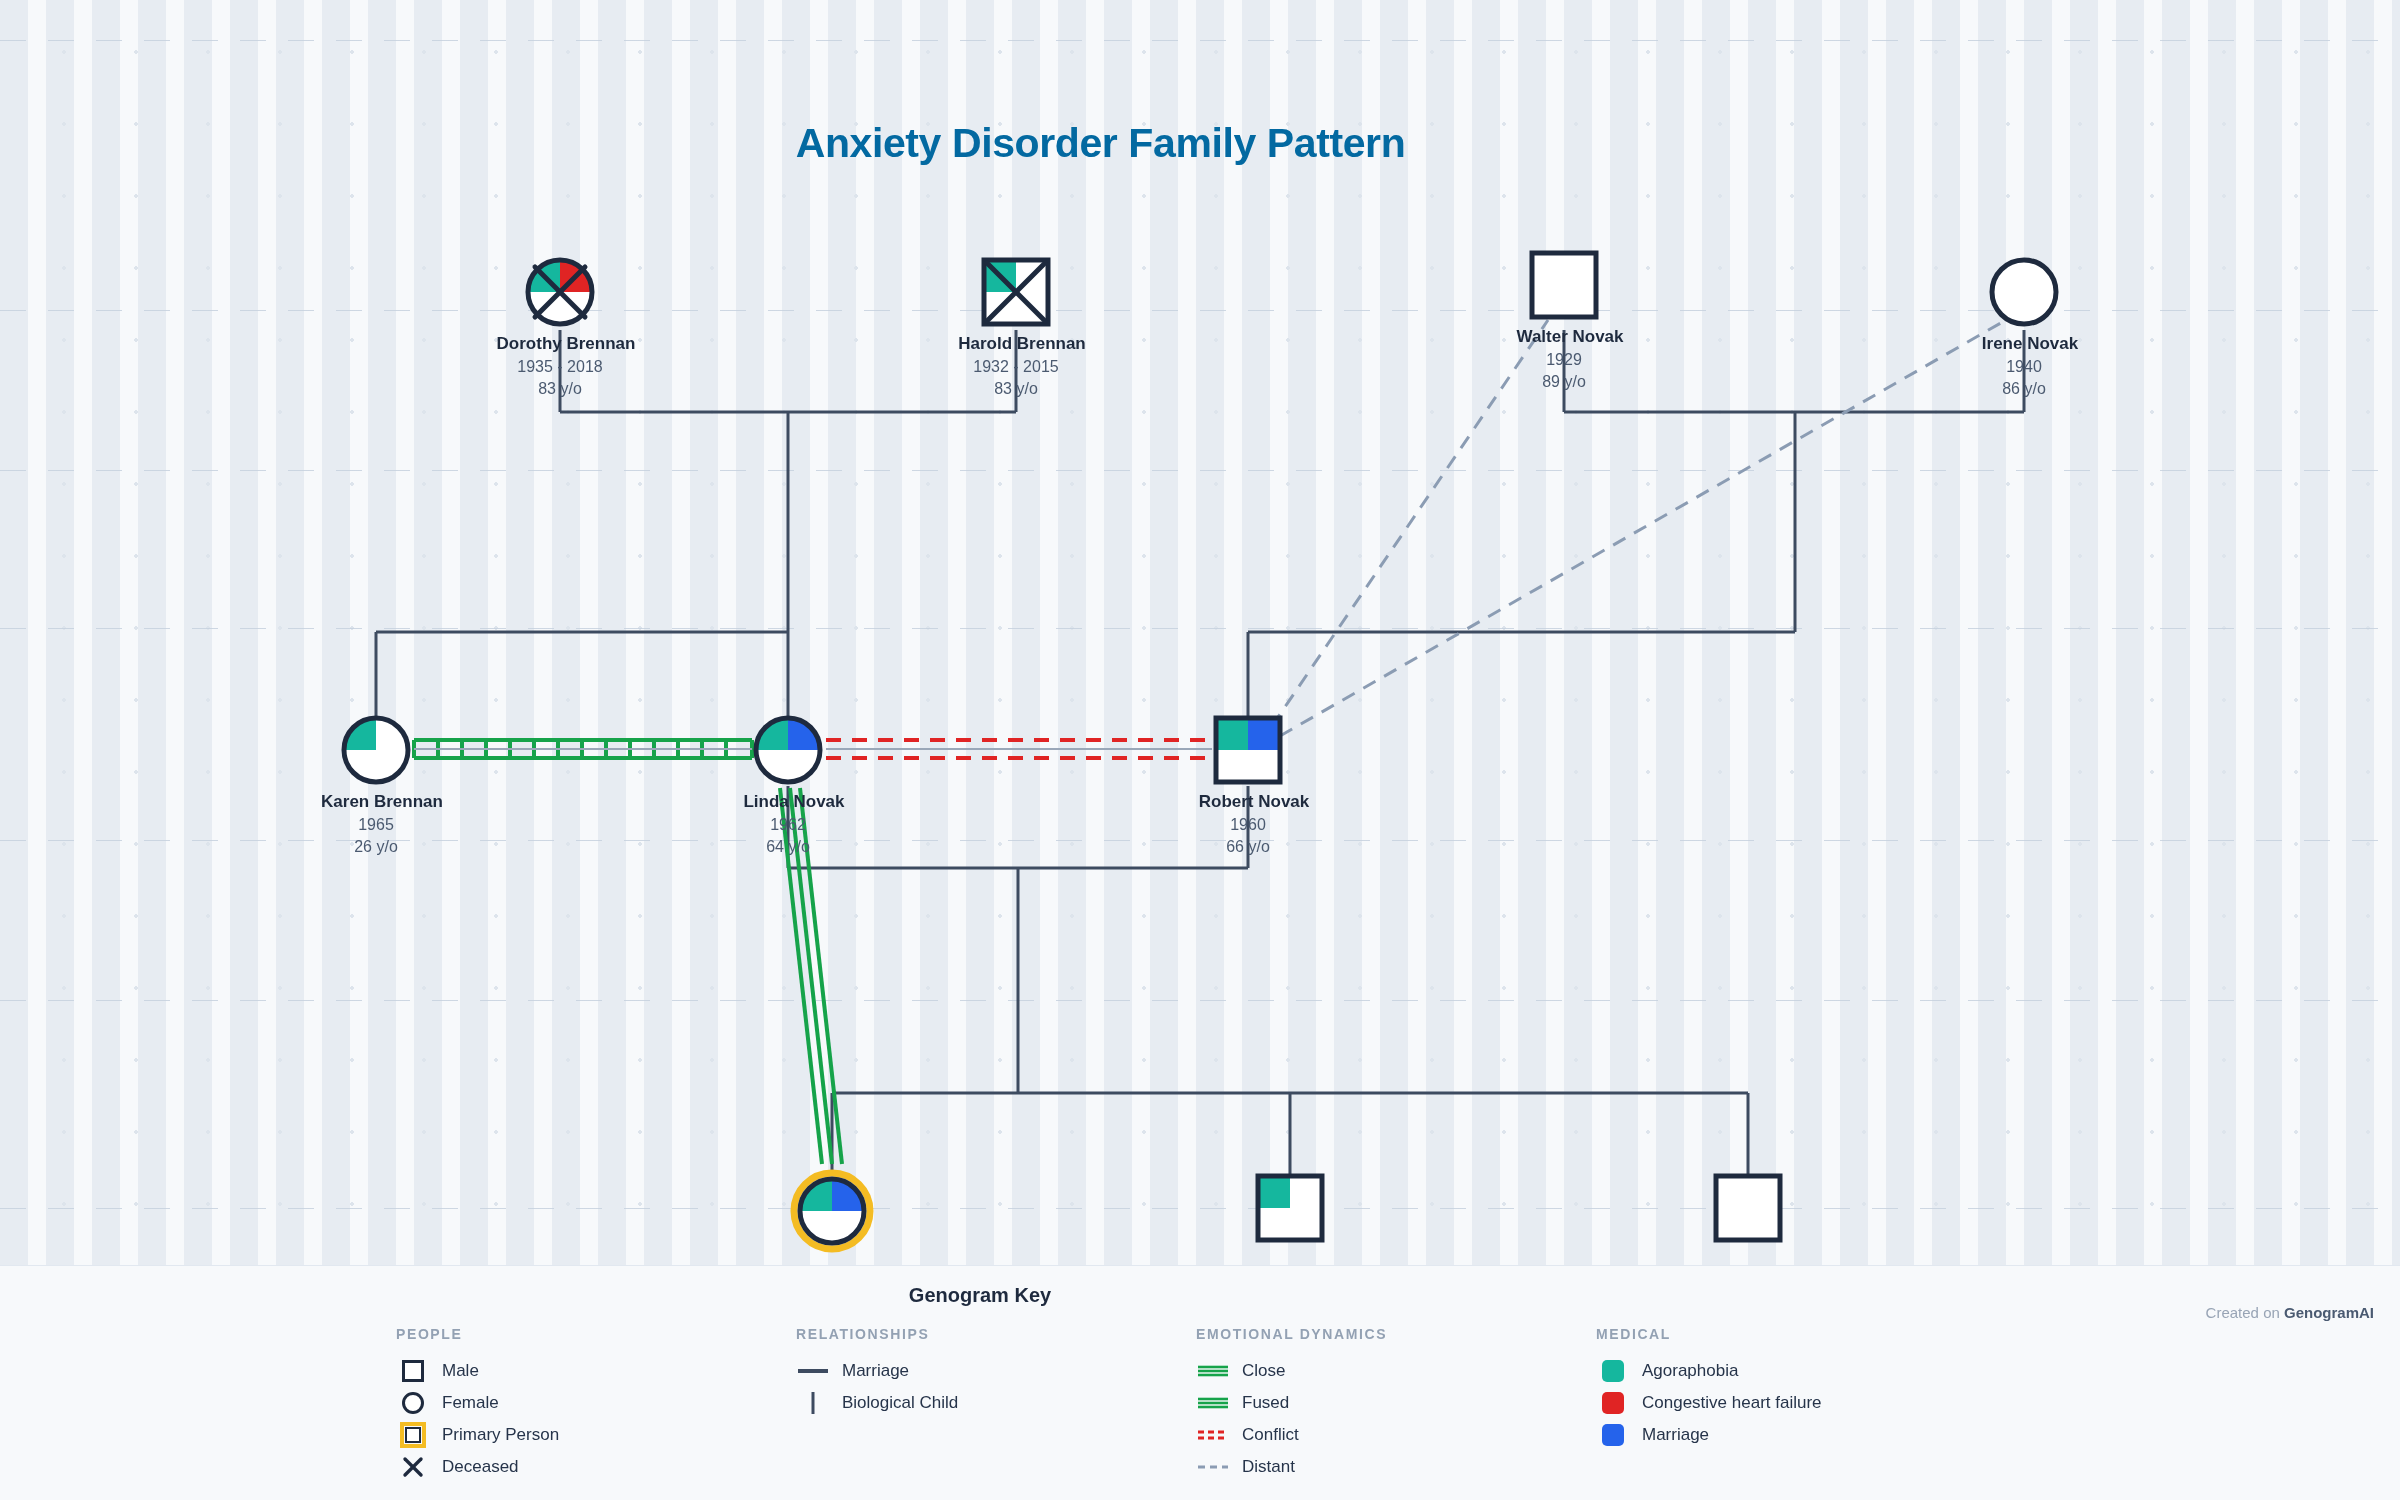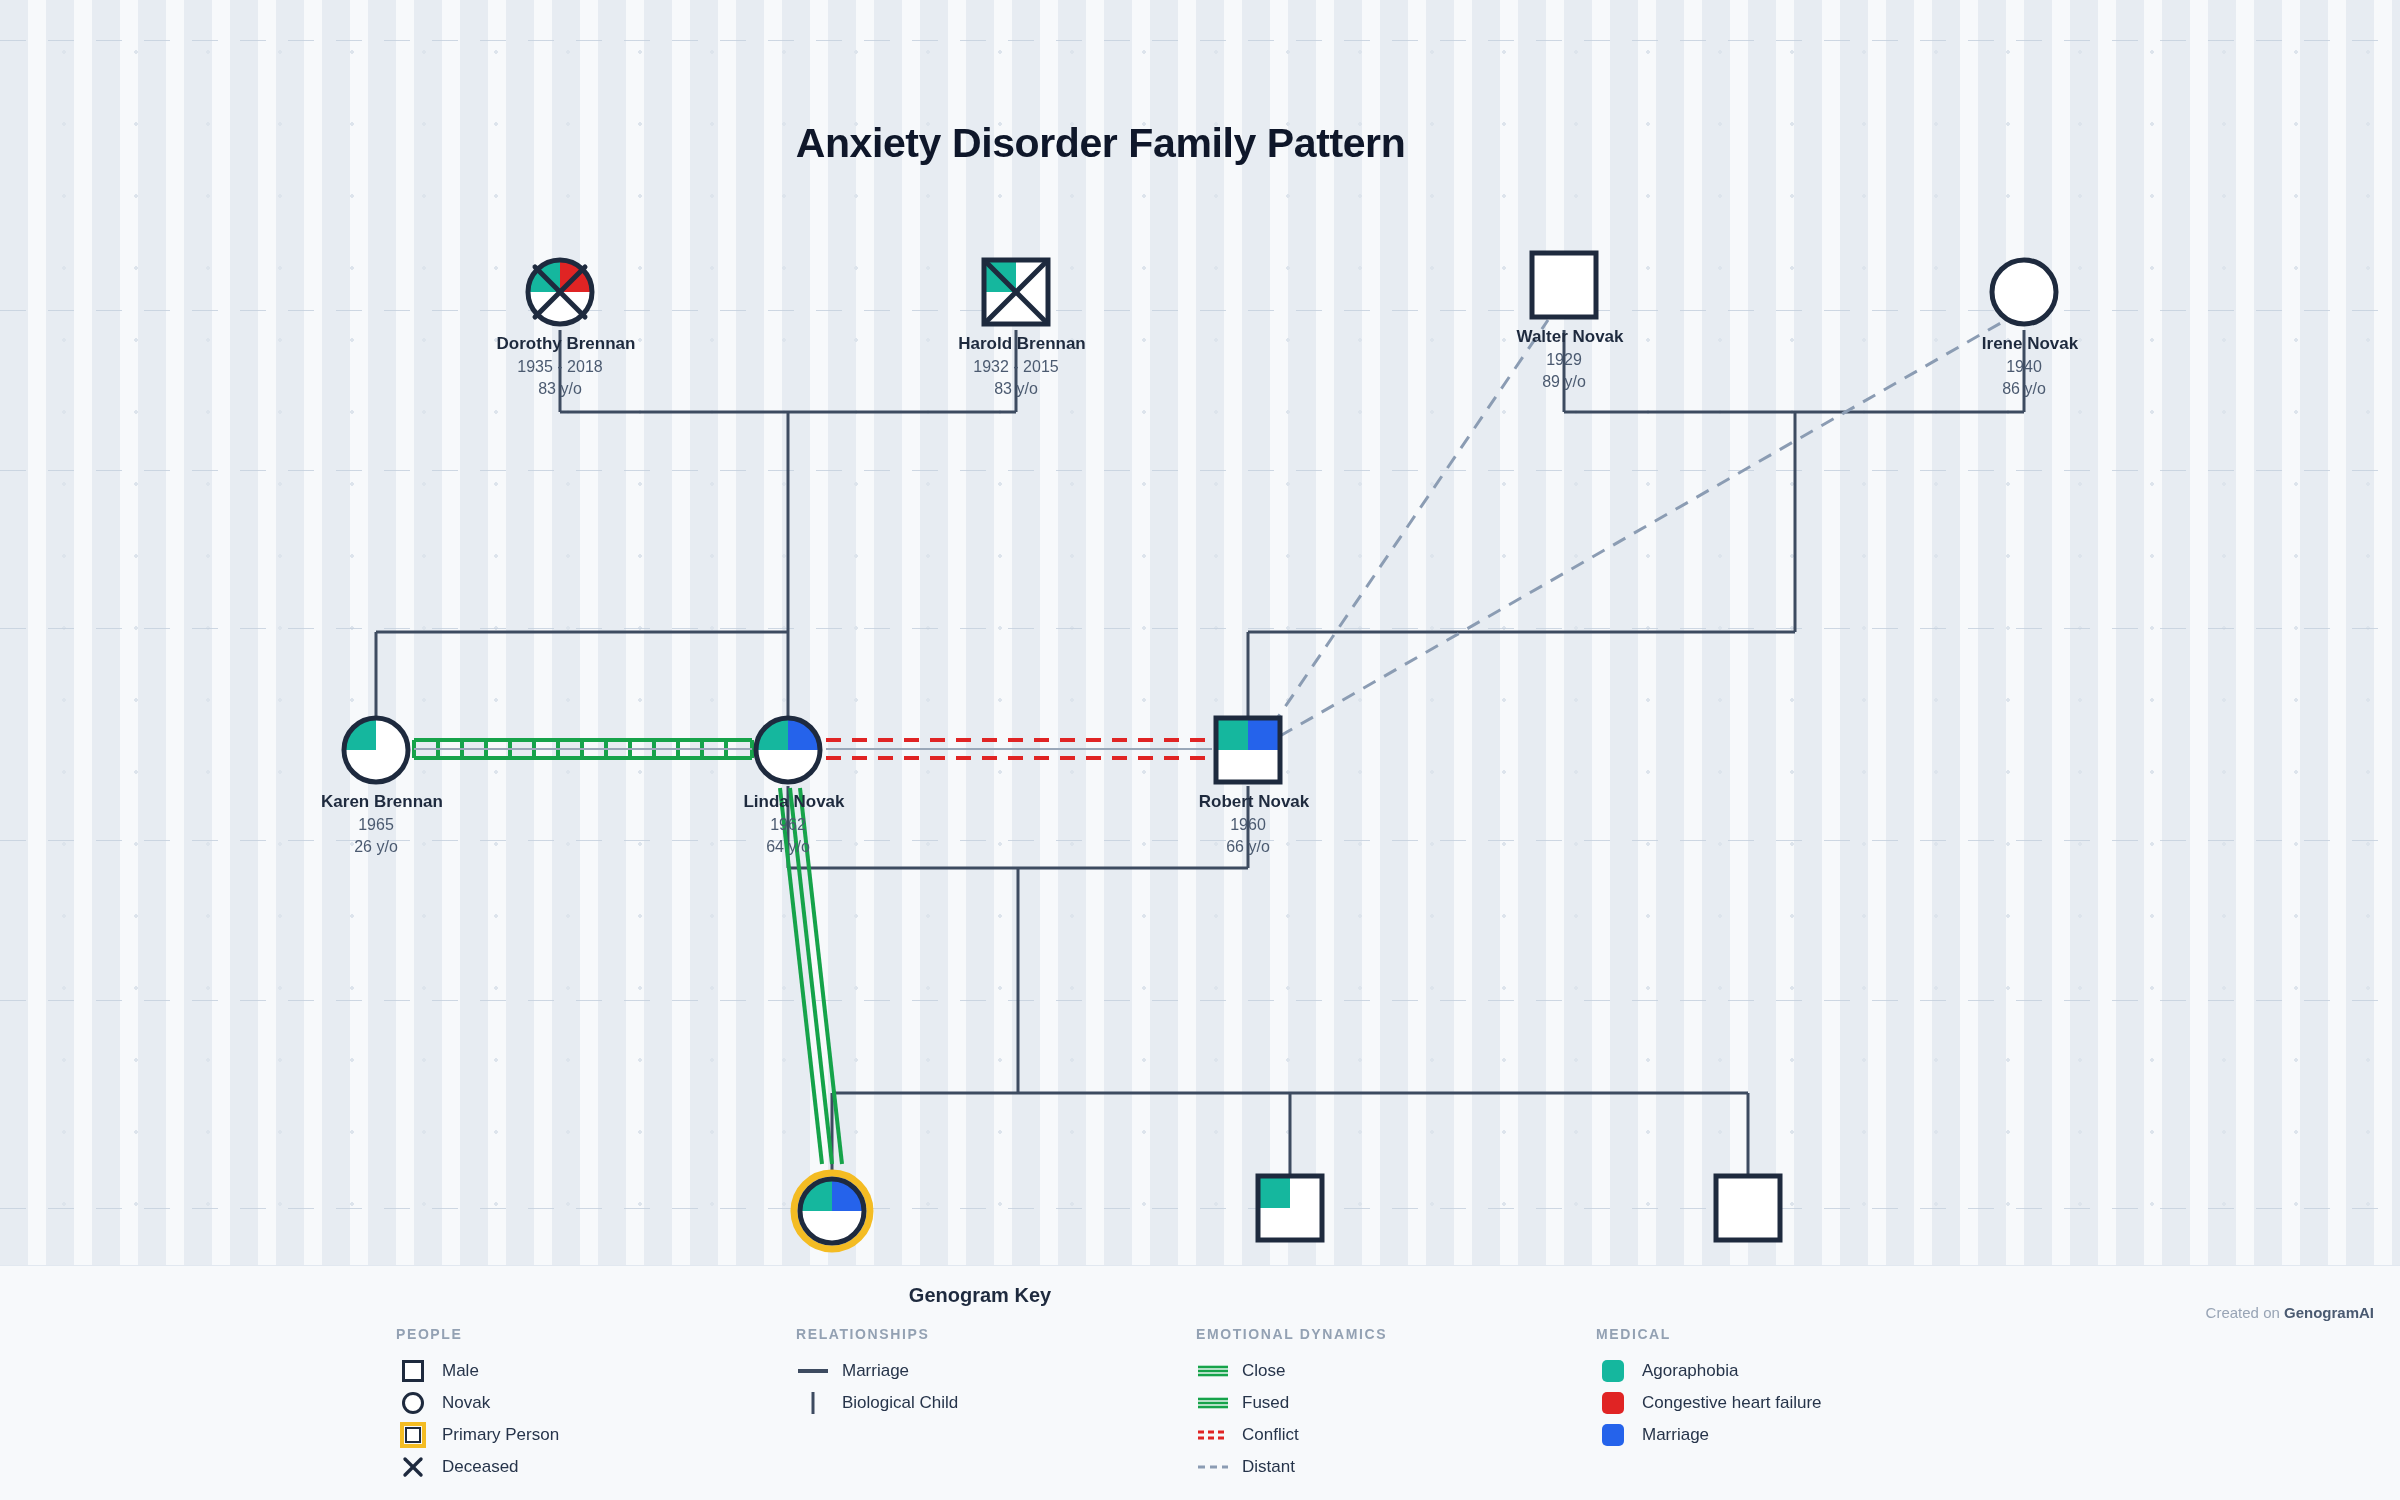--- a/index.html
+++ b/index.html
@@ -33,21 +33,21 @@
     opacity:.85;
   }
   
   #canvas{position:absolute;left:0;top:0;width:2400px;height:1265px;}
   #edges{position:absolute;left:0;top:0;width:2400px;height:1265px;}
 
   
   #page-title{
     position:absolute;top:120px;left:0;width:2201px;
     text-align:center;font-size:41px;font-weight:bold;
-    letter-spacing:-.4px;color:#0f172a;
+    letter-spacing:-.4px;color:#0369a1;
   }
 
   
   .person{position:absolute;transform:translate(-50%,-50%);}
   .shape{position:relative;width:70px;height:70px;margin:0 auto;}
   .shape svg{display:block;overflow:visible;}
   .labels{
     position:absolute;left:50%;transform:translateX(-50%);
     top:76px;white-space:nowrap;text-align:center;
   }
@@ -373,21 +373,21 @@
       <div class="litem">
         <span class="lswatch">
             <i class="sq-mini"></i>
           </span>
         <span class="ltext">Male</span>
       </div>
       <div class="litem">
         <span class="lswatch">
             <i class="ci-mini"></i>
           </span>
-        <span class="ltext">Novak</span>
+        <span class="ltext">Female</span>
       </div>
       <div class="litem">
         <span class="lswatch">
             <span class="pp-mini">
               <i></i>
             </span>
           </span>
         <span class="ltext">Primary Person</span>
       </div>
       <div class="litem">

